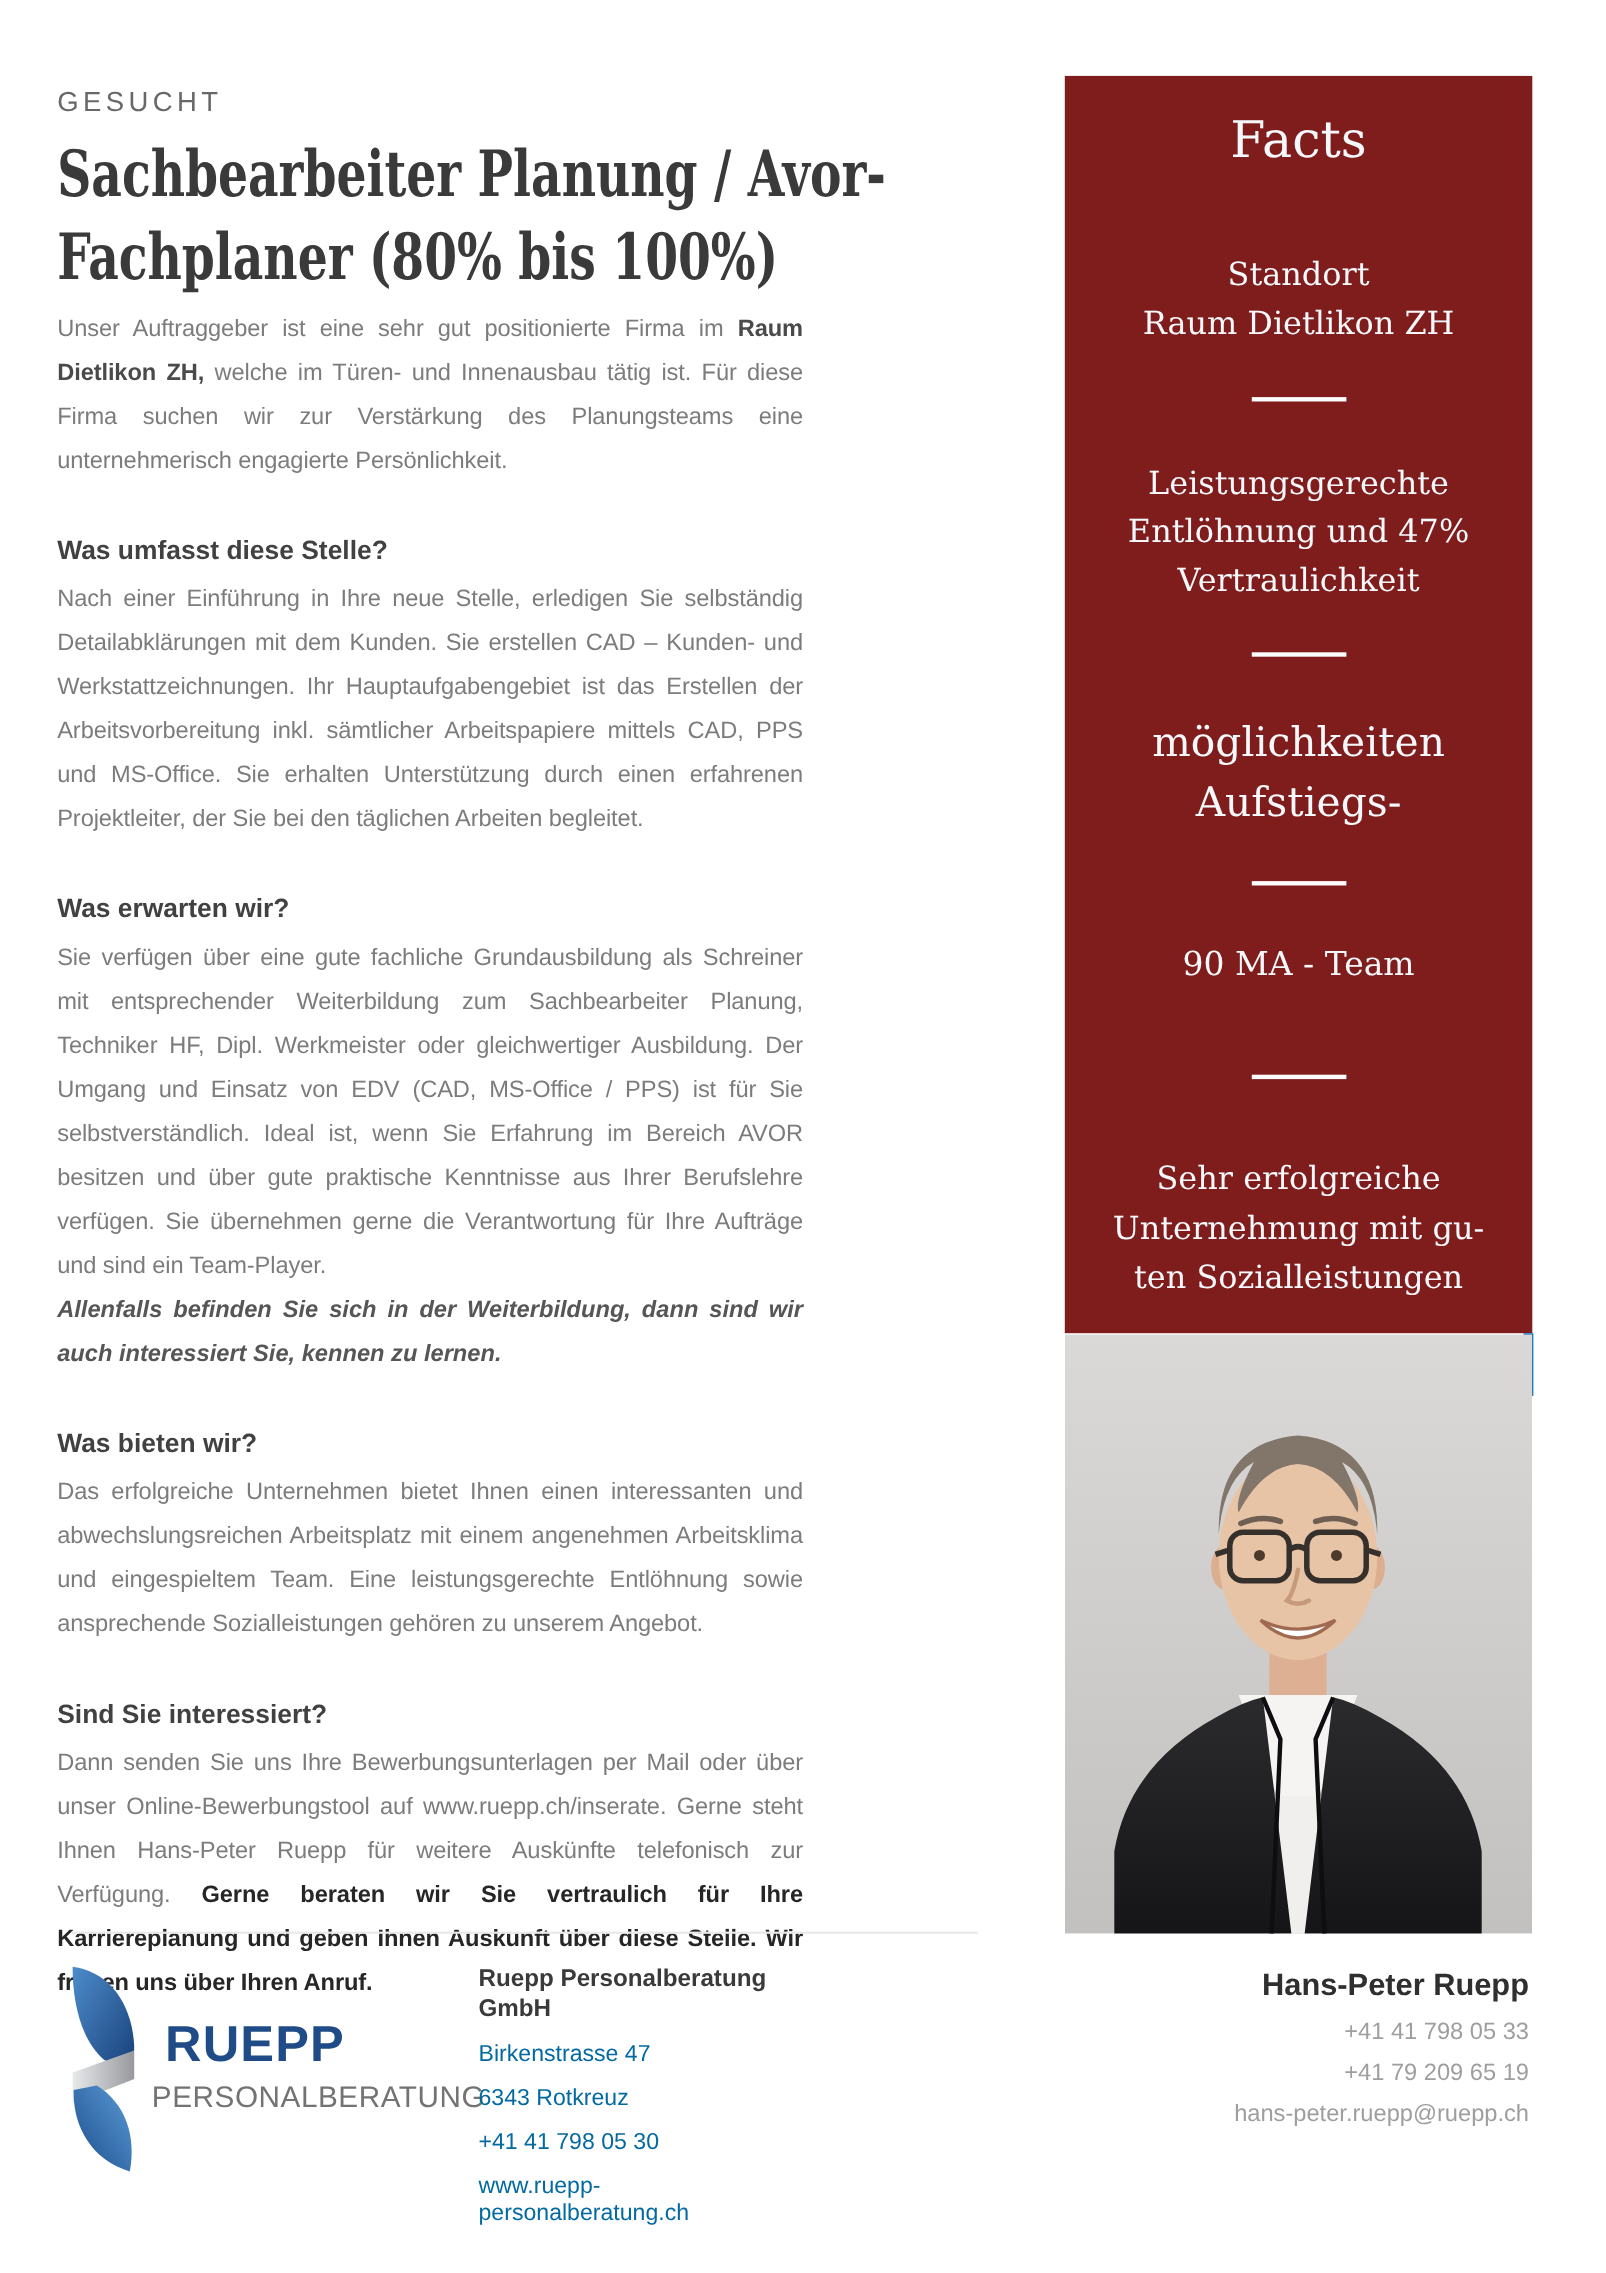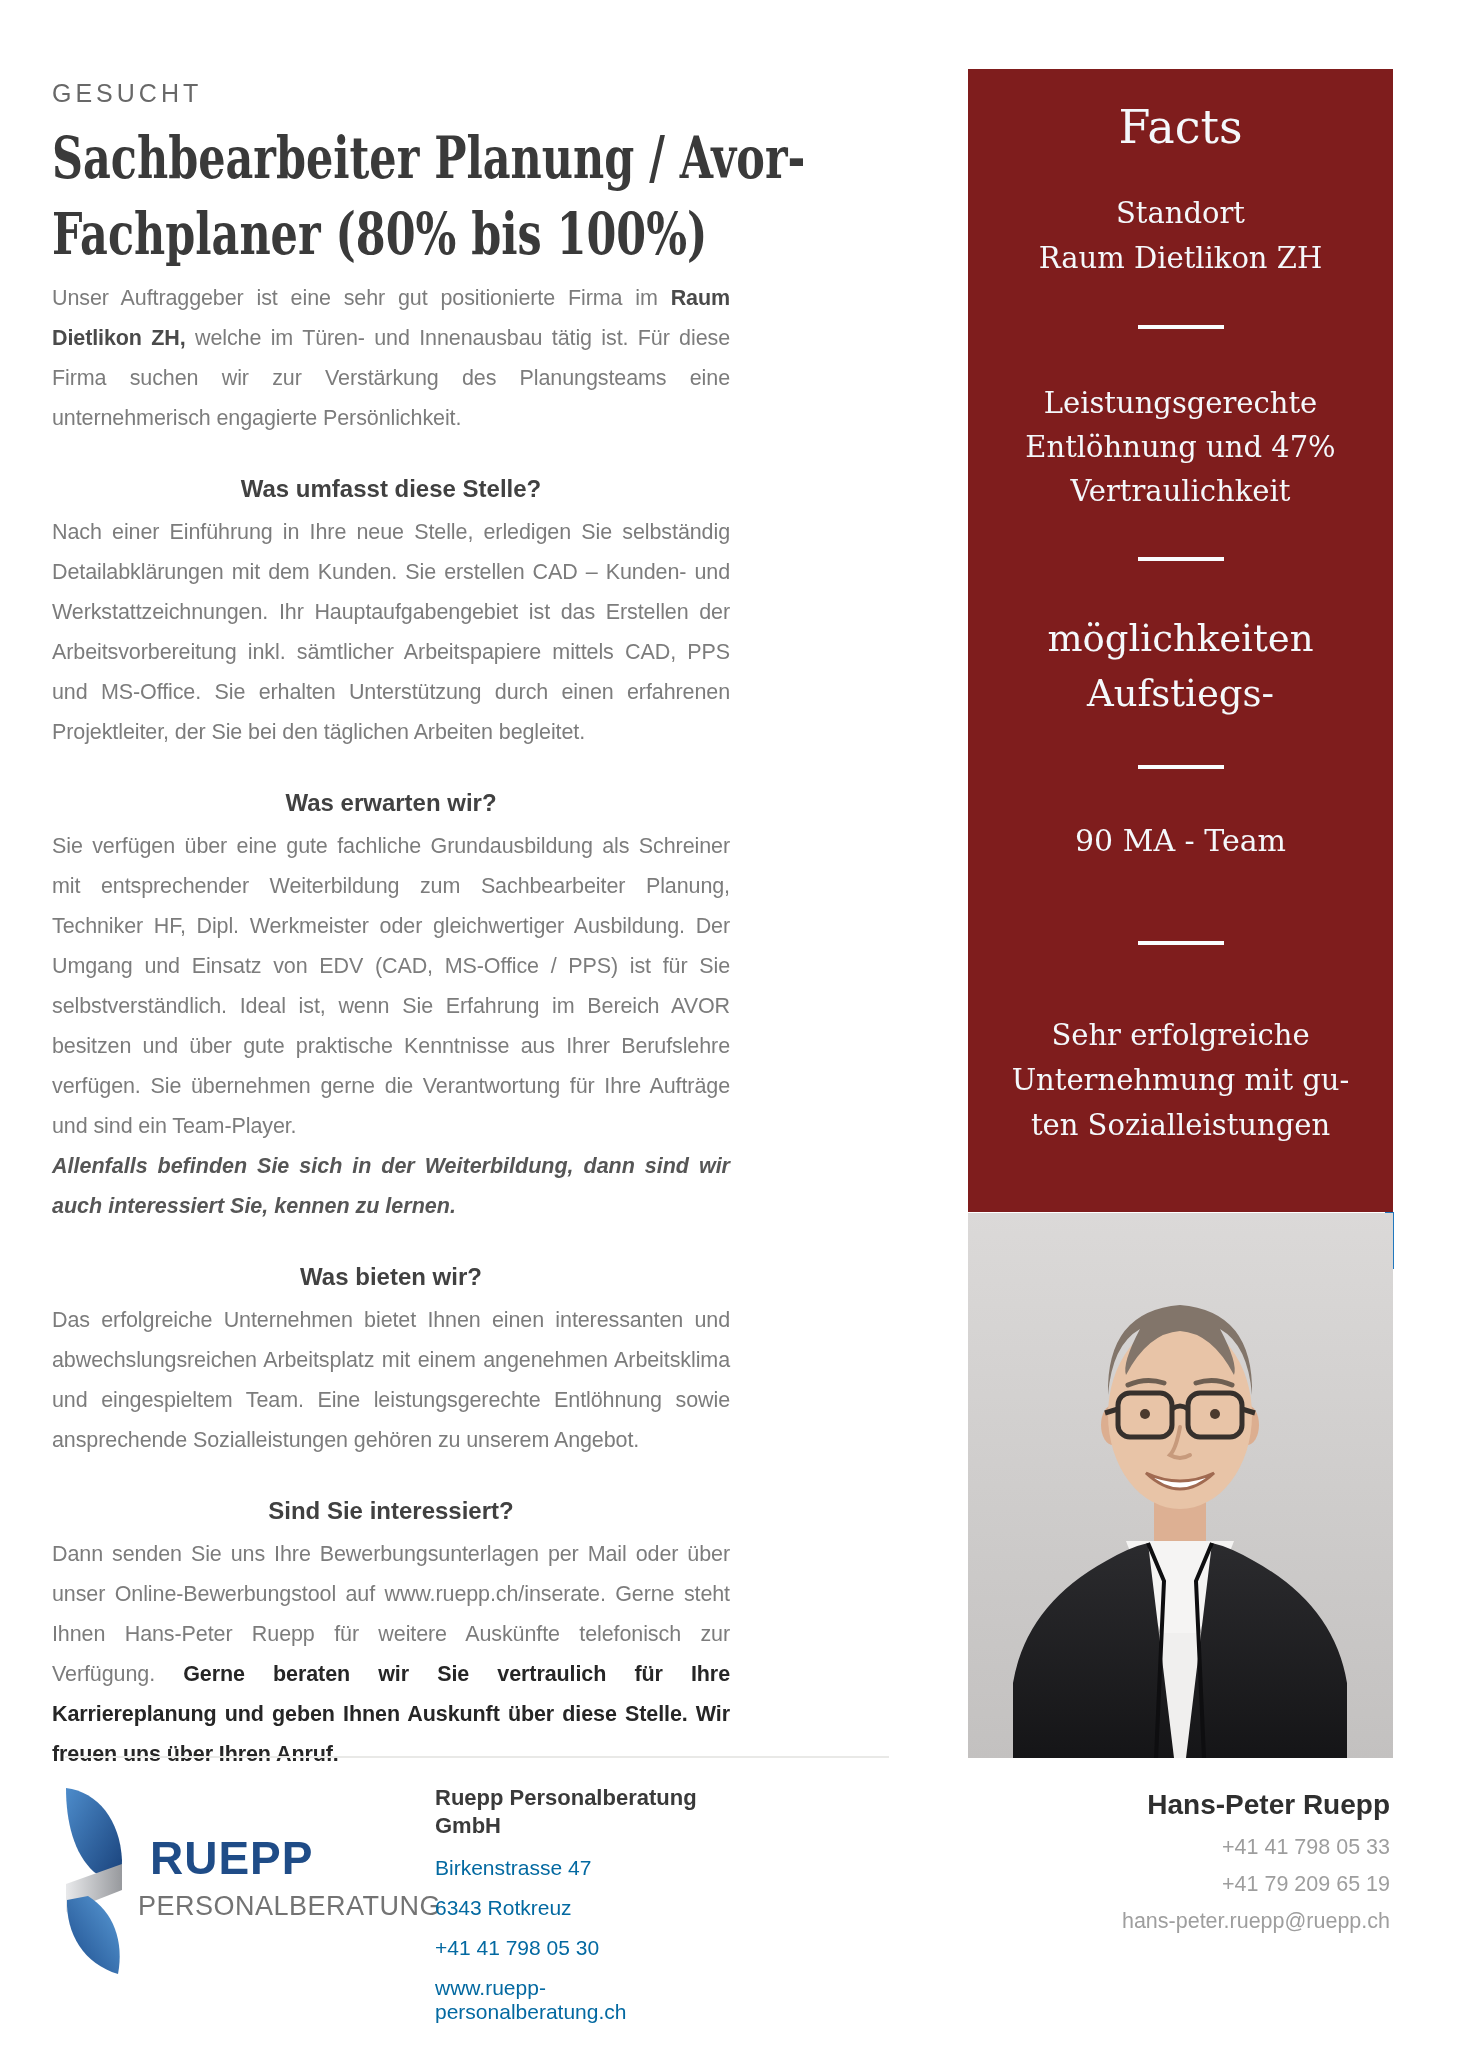--- a/index.html
+++ b/index.html
@@ -10,32 +10,32 @@
   
   .main{position:absolute;left:52px;top:80px;width:678px;}
   .eyebrow{font-size:25px;letter-spacing:4px;color:#686868;line-height:26px;}
   .title{margin-top:14px;color:#3a3a3a;font-family:"DejaVu Serif",serif;font-weight:700;}
   .tline{display:block;white-space:nowrap;font-size:58px;line-height:76px;
          transform:scaleX(0.74);transform-origin:0 50%;}
   p.copy{margin:6px 0 0;font-size:21.5px;line-height:40px;color:#7c7c7c;
          text-align:justify;letter-spacing:-0.1px;}
   p.copy.para{margin-top:8px;}
   .hl{color:#4a4a4a;font-weight:700;}
-  h2.sec{margin:36px 0 0;font-size:24px;font-weight:700;color:#414141;line-height:30px;text-align:center;}
+  h2.sec{margin:48px 0 0;font-size:24px;font-weight:700;color:#414141;line-height:30px;}
   p.note{margin:0;font-size:21.5px;line-height:40px;color:#565656;
          font-style:italic;font-weight:700;text-align:justify;}
   .bold-tail{color:#262626;font-weight:700;}
   .inline-link{color:#7c7c7c;}
   
   .facts{position:absolute;left:968px;top:69px;width:425px;height:1143px;
          background:#7f1d1d;color:#f4f8fb;font-family:"DejaVu Serif",serif;
          text-align:center;}
   .facts-title{padding-top:30px;font-size:46px;line-height:56px;}
   .fact{margin:0 14px;}
-  .f1{margin-top:36px;font-size:29px;line-height:45px;}
+  .f1{margin-top:72px;font-size:29px;line-height:45px;}
   .f2{margin-top:52px;font-size:29px;line-height:44px;}
   .f3{margin-top:50px;font-size:37px;line-height:55px;}
   .f4{margin-top:52px;font-size:30px;line-height:40px;}
   .f5{margin-top:68px;font-size:29px;line-height:45px;}
   .divider{width:86px;height:4px;background:#fafcfe;margin:44px auto 0;}
   .divider.d4{margin-top:80px;}
   .blue-tab{position:absolute;left:1385px;top:1212px;width:9px;height:57px;background:#2178be;}
   
   .photo{position:absolute;left:968px;top:1213px;width:425px;height:545px;overflow:hidden;}
   .photo svg{display:block;}

